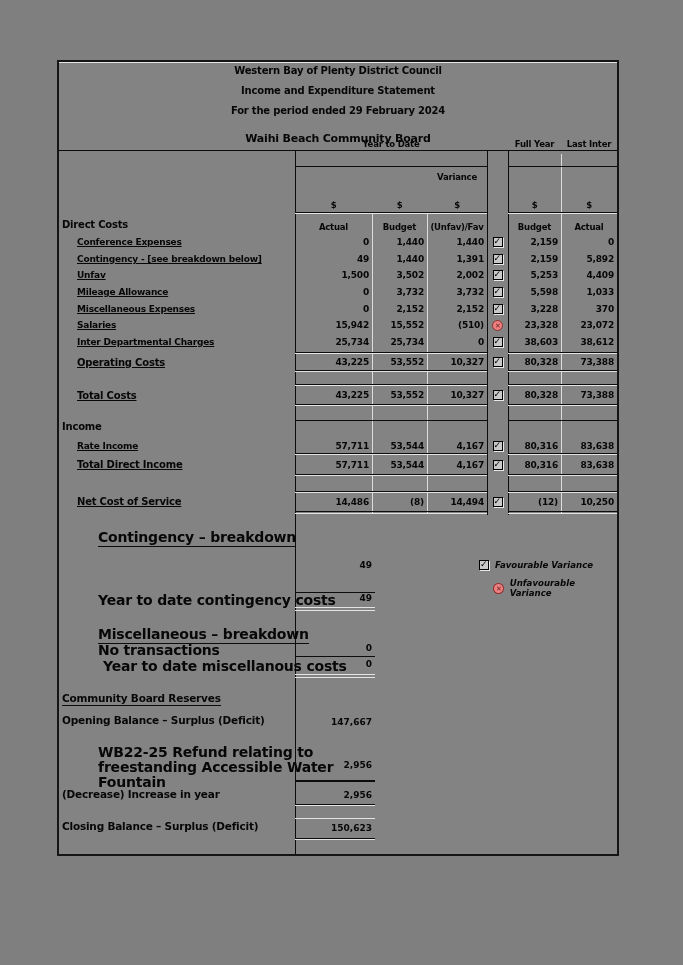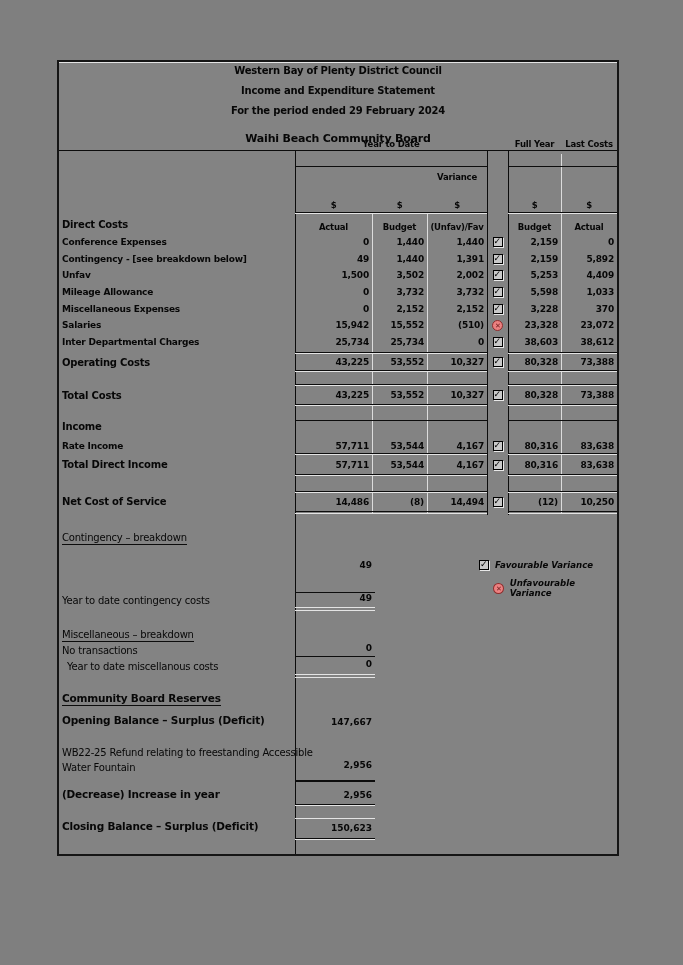--- a/index.html
+++ b/index.html
@@ -9,29 +9,29 @@
          background:#838383; border:2px solid #151515; }
   .abs { position:absolute; }
   .ttl { width:558px; text-align:center; font-weight:bold; letter-spacing:-0.2px; }
   .hl  { position:absolute; height:1px; background:#0c0c0c; }
   .hlw { position:absolute; height:1px; background:#e4e4e4; }
   .vl  { position:absolute; width:1px; background:#0c0c0c; }
   .vlw { position:absolute; width:1px; background:#dcdcdc; }
   .row { position:absolute; left:0; width:558px; display:grid;
          grid-template-columns:236px 77px 55px 60px 21px 53px 56px;
          align-items:center; font-size:9px; font-weight:bold; letter-spacing:-0.2px; }
-  .row .lab { padding-left:3px; white-space:nowrap; }
+  .row .lab { padding-left:18px; white-space:nowrap;text-decoration:underline; }
   .row .num { text-align:right; padding-right:3px; }
   .row .ic  { display:flex; justify-content:center; align-items:center; }
   .hdr { font-size:8.5px; }
   .hdr .ctr { text-align:center; }
   .big { font-size:10px; }
   .sec-h { font-size:10px; font-weight:bold; letter-spacing:-0.2px; }
   .und { border-bottom:1px solid #0c0c0c; padding-bottom:1px; }
-  .smalltxt { font-size:10px; font-weight:normal; letter-spacing:-0.2px; line-height:15px; }
+  .smalltxt { font-size:14px; font-weight:bold; letter-spacing:-0.2px; line-height:15px;margin-left:36px; }
   .val { position:absolute; left:236px; width:77px; text-align:right; padding-right:3px;
          font-size:9px; font-weight:bold; }
   .biglab { font-size:10.5px; font-weight:bold; letter-spacing:-0.2px; }
   .vicon { display:inline-block; position:relative; box-sizing:border-box; }
   .vicon-fav { width:10px; height:10px; background:#c9c9c9; border:1px solid #000;
                box-shadow:1px 1px 0 #e8e8e8; }
   .vicon-fav::after { content:"\2713"; position:absolute; left:0px; top:-2px;
                       font-size:9px; line-height:10px; font-weight:bold; color:#000; }
   .vicon-unfav { width:11px; height:11px; background:#ec8181; border:1px solid #8e2d2d;
                  border-radius:50%; }
@@ -66,21 +66,21 @@
     <div class="hl" style="left:236px; top:150px; width:192px;"></div>
     <div class="hl" style="left:449px; top:150px; width:109px;"></div>
     <div class="hlw" style="left:236px; top:151px; width:192px;"></div>
     <div class="hlw" style="left:449px; top:151px; width:109px;"></div>
 
     <div class="row hdr" style="top:76px; height:12px;">
       <div></div>
       <div class="ctr" style="grid-column:2/5;">Year to Date</div>
       <div></div>
       <div class="ctr">Full Year</div>
-      <div class="ctr">Last Costs</div>
+      <div class="ctr">Last Inter</div>
     </div>
     <div class="row hdr" style="top:109px; height:11px;">
       <div></div>
         <div></div>
         <div></div>
       <div class="ctr">Variance</div>
       <div></div>
         <div></div>
         <div></div>
     </div>

